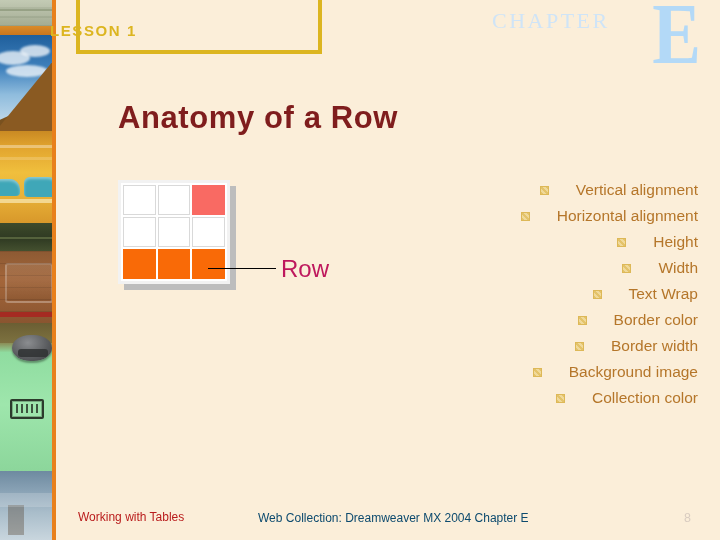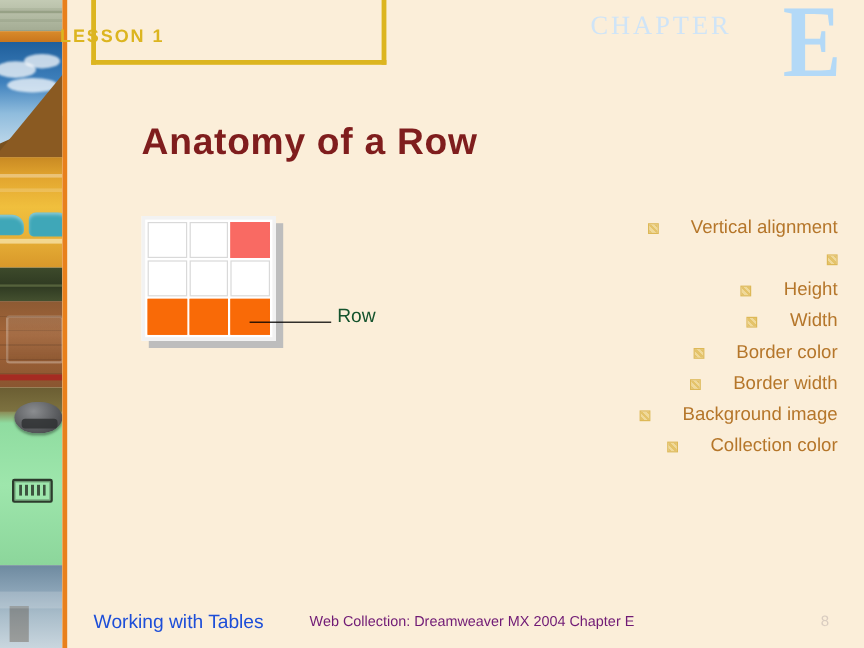--- a/index.html
+++ b/index.html
@@ -237,22 +237,22 @@
   
   #connector {
     position: absolute;
     left: 208px; top: 268px;
     width: 68px; height: 1px;
     background: #000000;
   }
   #row-label {
     position: absolute;
     left: 281px; top: 255px;
-    font-size: 16px;
-    color: #14532d;
+    font-size: 24px;
+    color: #be185d;
   }
 
   
   #bullet-list {
     position: absolute;
     left: 398px; top: 180px;
     width: 300px;
   }
   #bullet-list .item {
     display: flex;
@@ -273,28 +273,28 @@
     margin-left: 27px;
     font-size: 15.5px;
     color: #b5762a;
     line-height: 20px;
   }
 
   
   #footer-left {
     position: absolute;
     left: 78px; top: 510px;
-    font-size: 16px;
-    color: #1d4ed8;
+    font-size: 12px;
+    color: #b91c1c;
   }
   #footer-center {
     position: absolute;
     left: 258px; top: 511px;
     font-size: 12px;
-    color: #701a75;
+    color: #0c4a6e;
   }
   #footer-page {
     position: absolute;
     left: 684px; top: 511px;
     font-size: 12.5px;
     color: #d9ccc0;
   }
 </style>
 </head>
 <body>
@@ -359,28 +359,33 @@
   <div id="connector"></div>
   <div id="row-label">Row</div>
 
   <div id="bullet-list">
       <div class="item">
         <span class="bullet"></span>
         <span class="text">Vertical alignment</span>
       </div>
       <div class="item">
         <span class="bullet"></span>
+        <span class="text">Horizontal alignment</span>
       </div>
       <div class="item">
         <span class="bullet"></span>
         <span class="text">Height</span>
       </div>
       <div class="item">
         <span class="bullet"></span>
         <span class="text">Width</span>
+      </div>
+      <div class="item">
+        <span class="bullet"></span>
+        <span class="text">Text Wrap</span>
       </div>
       <div class="item">
         <span class="bullet"></span>
         <span class="text">Border color</span>
       </div>
       <div class="item">
         <span class="bullet"></span>
         <span class="text">Border width</span>
       </div>
       <div class="item">

